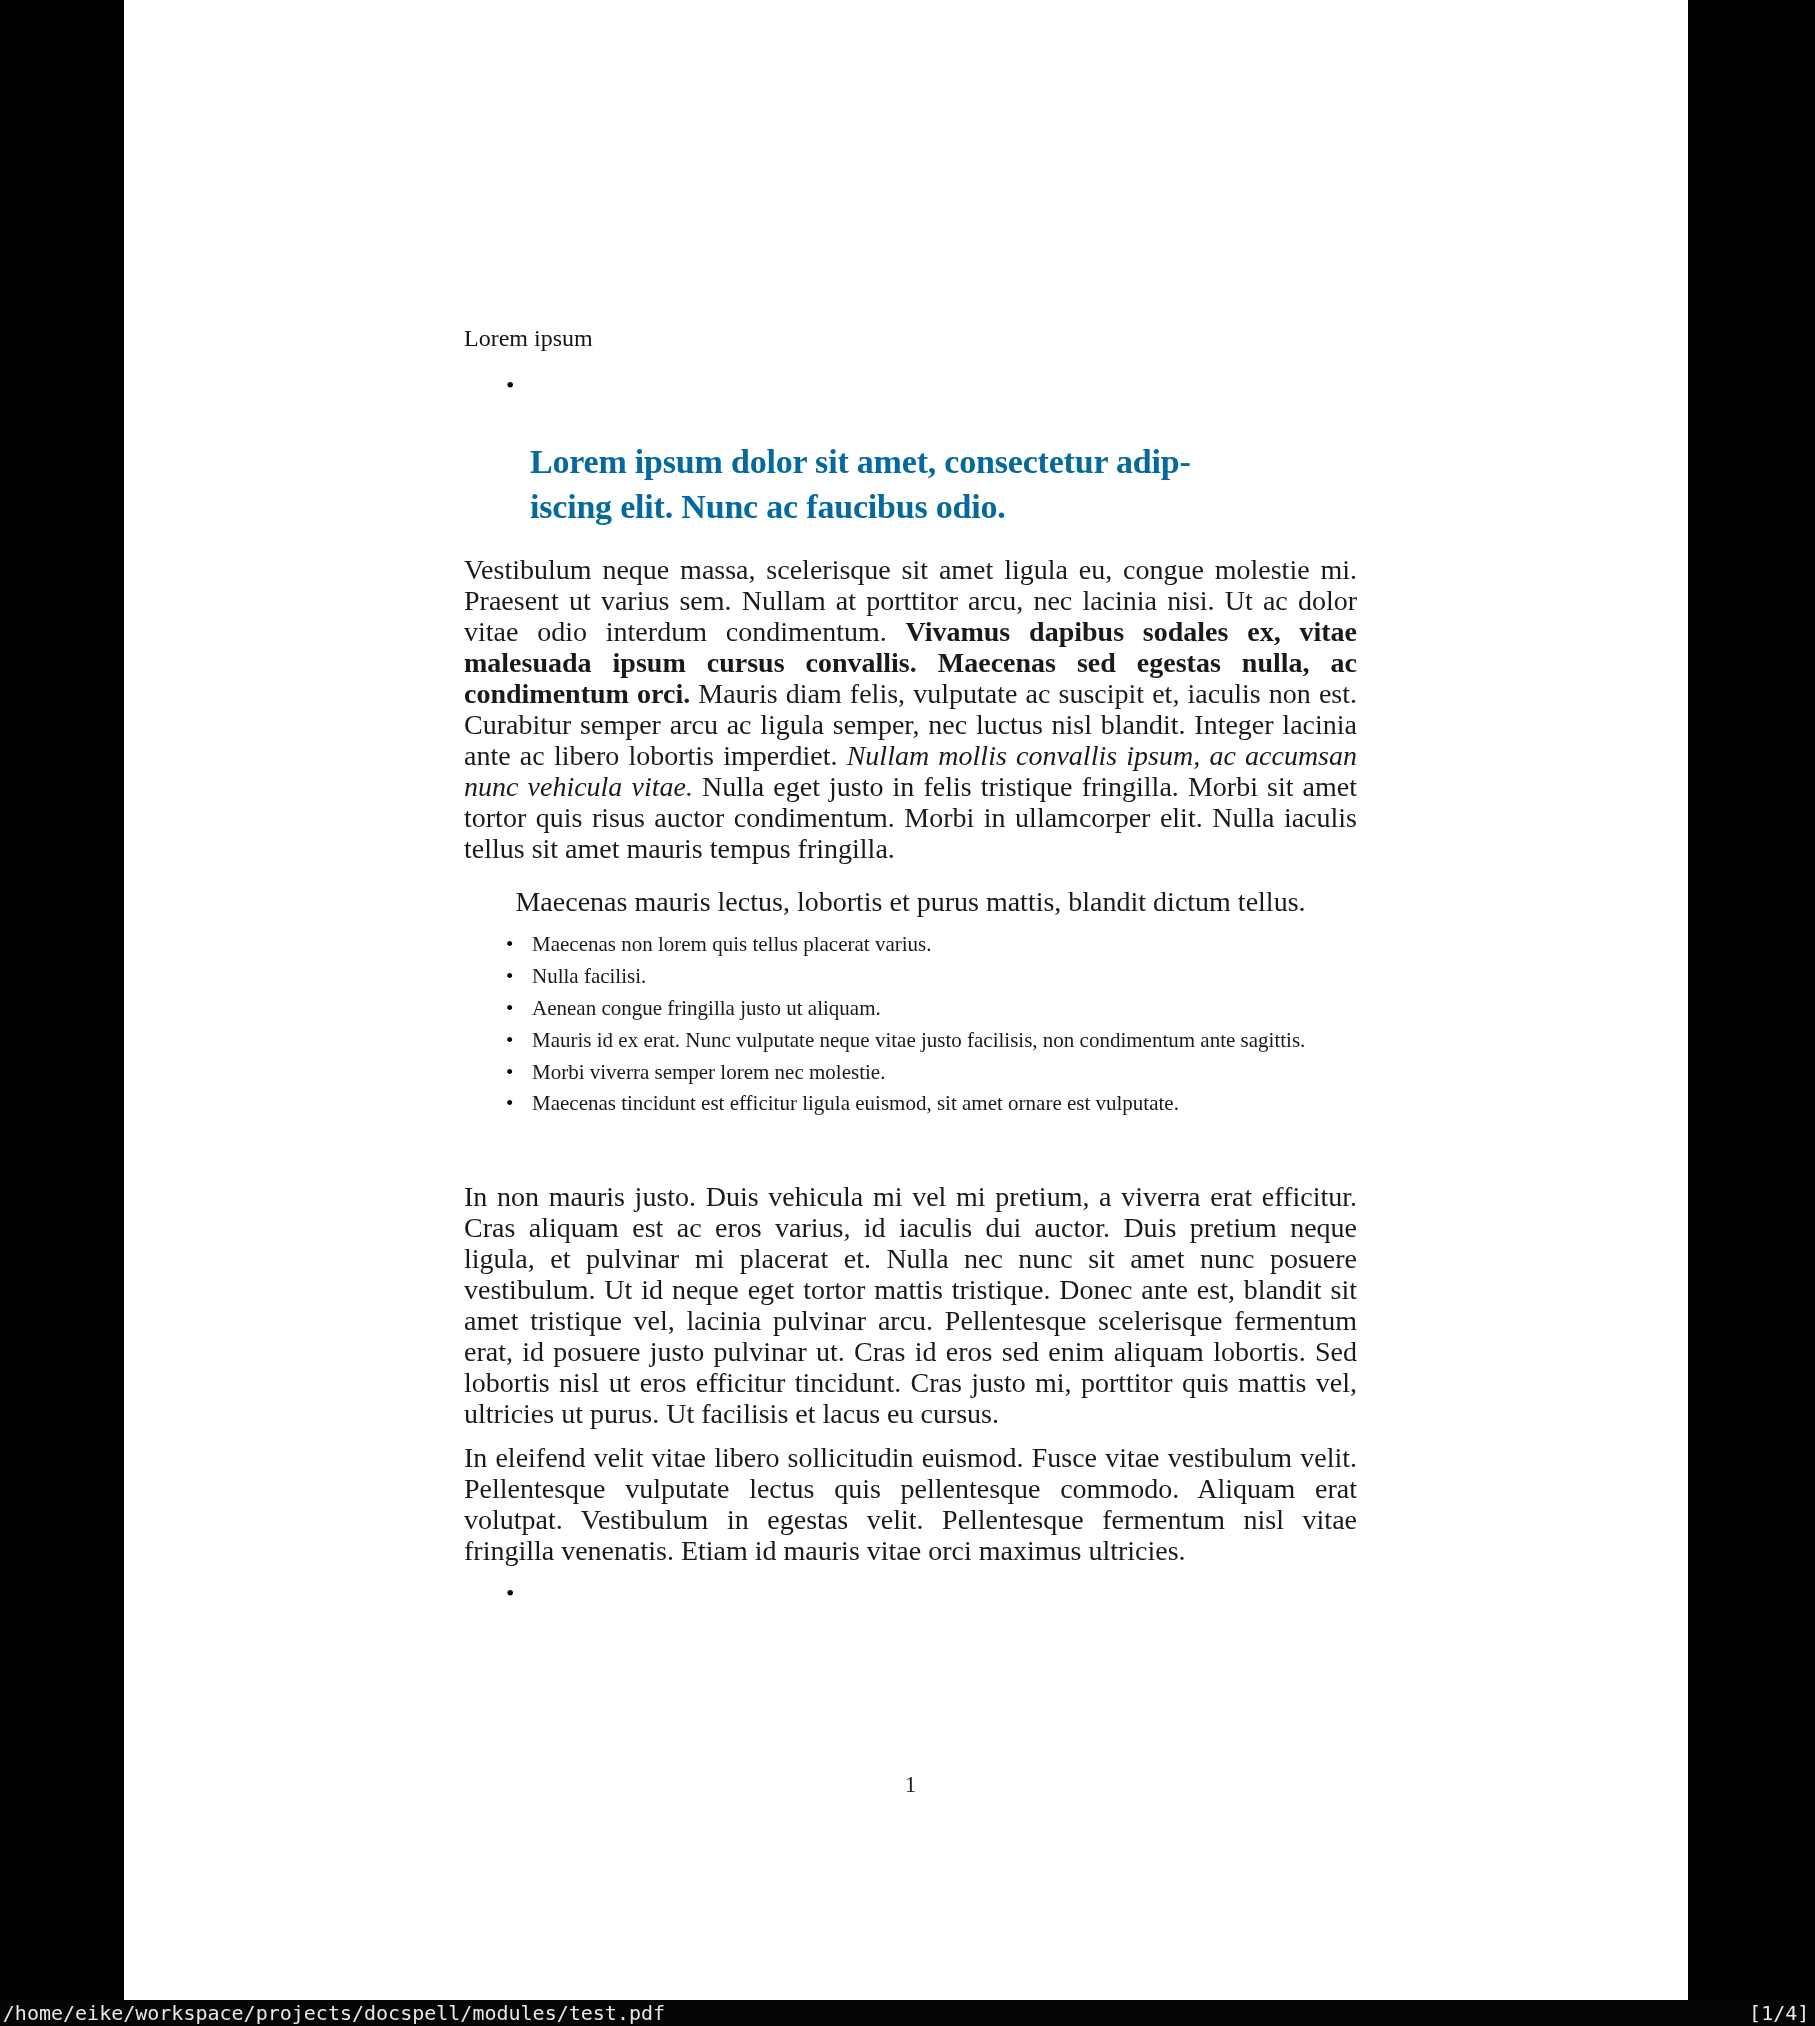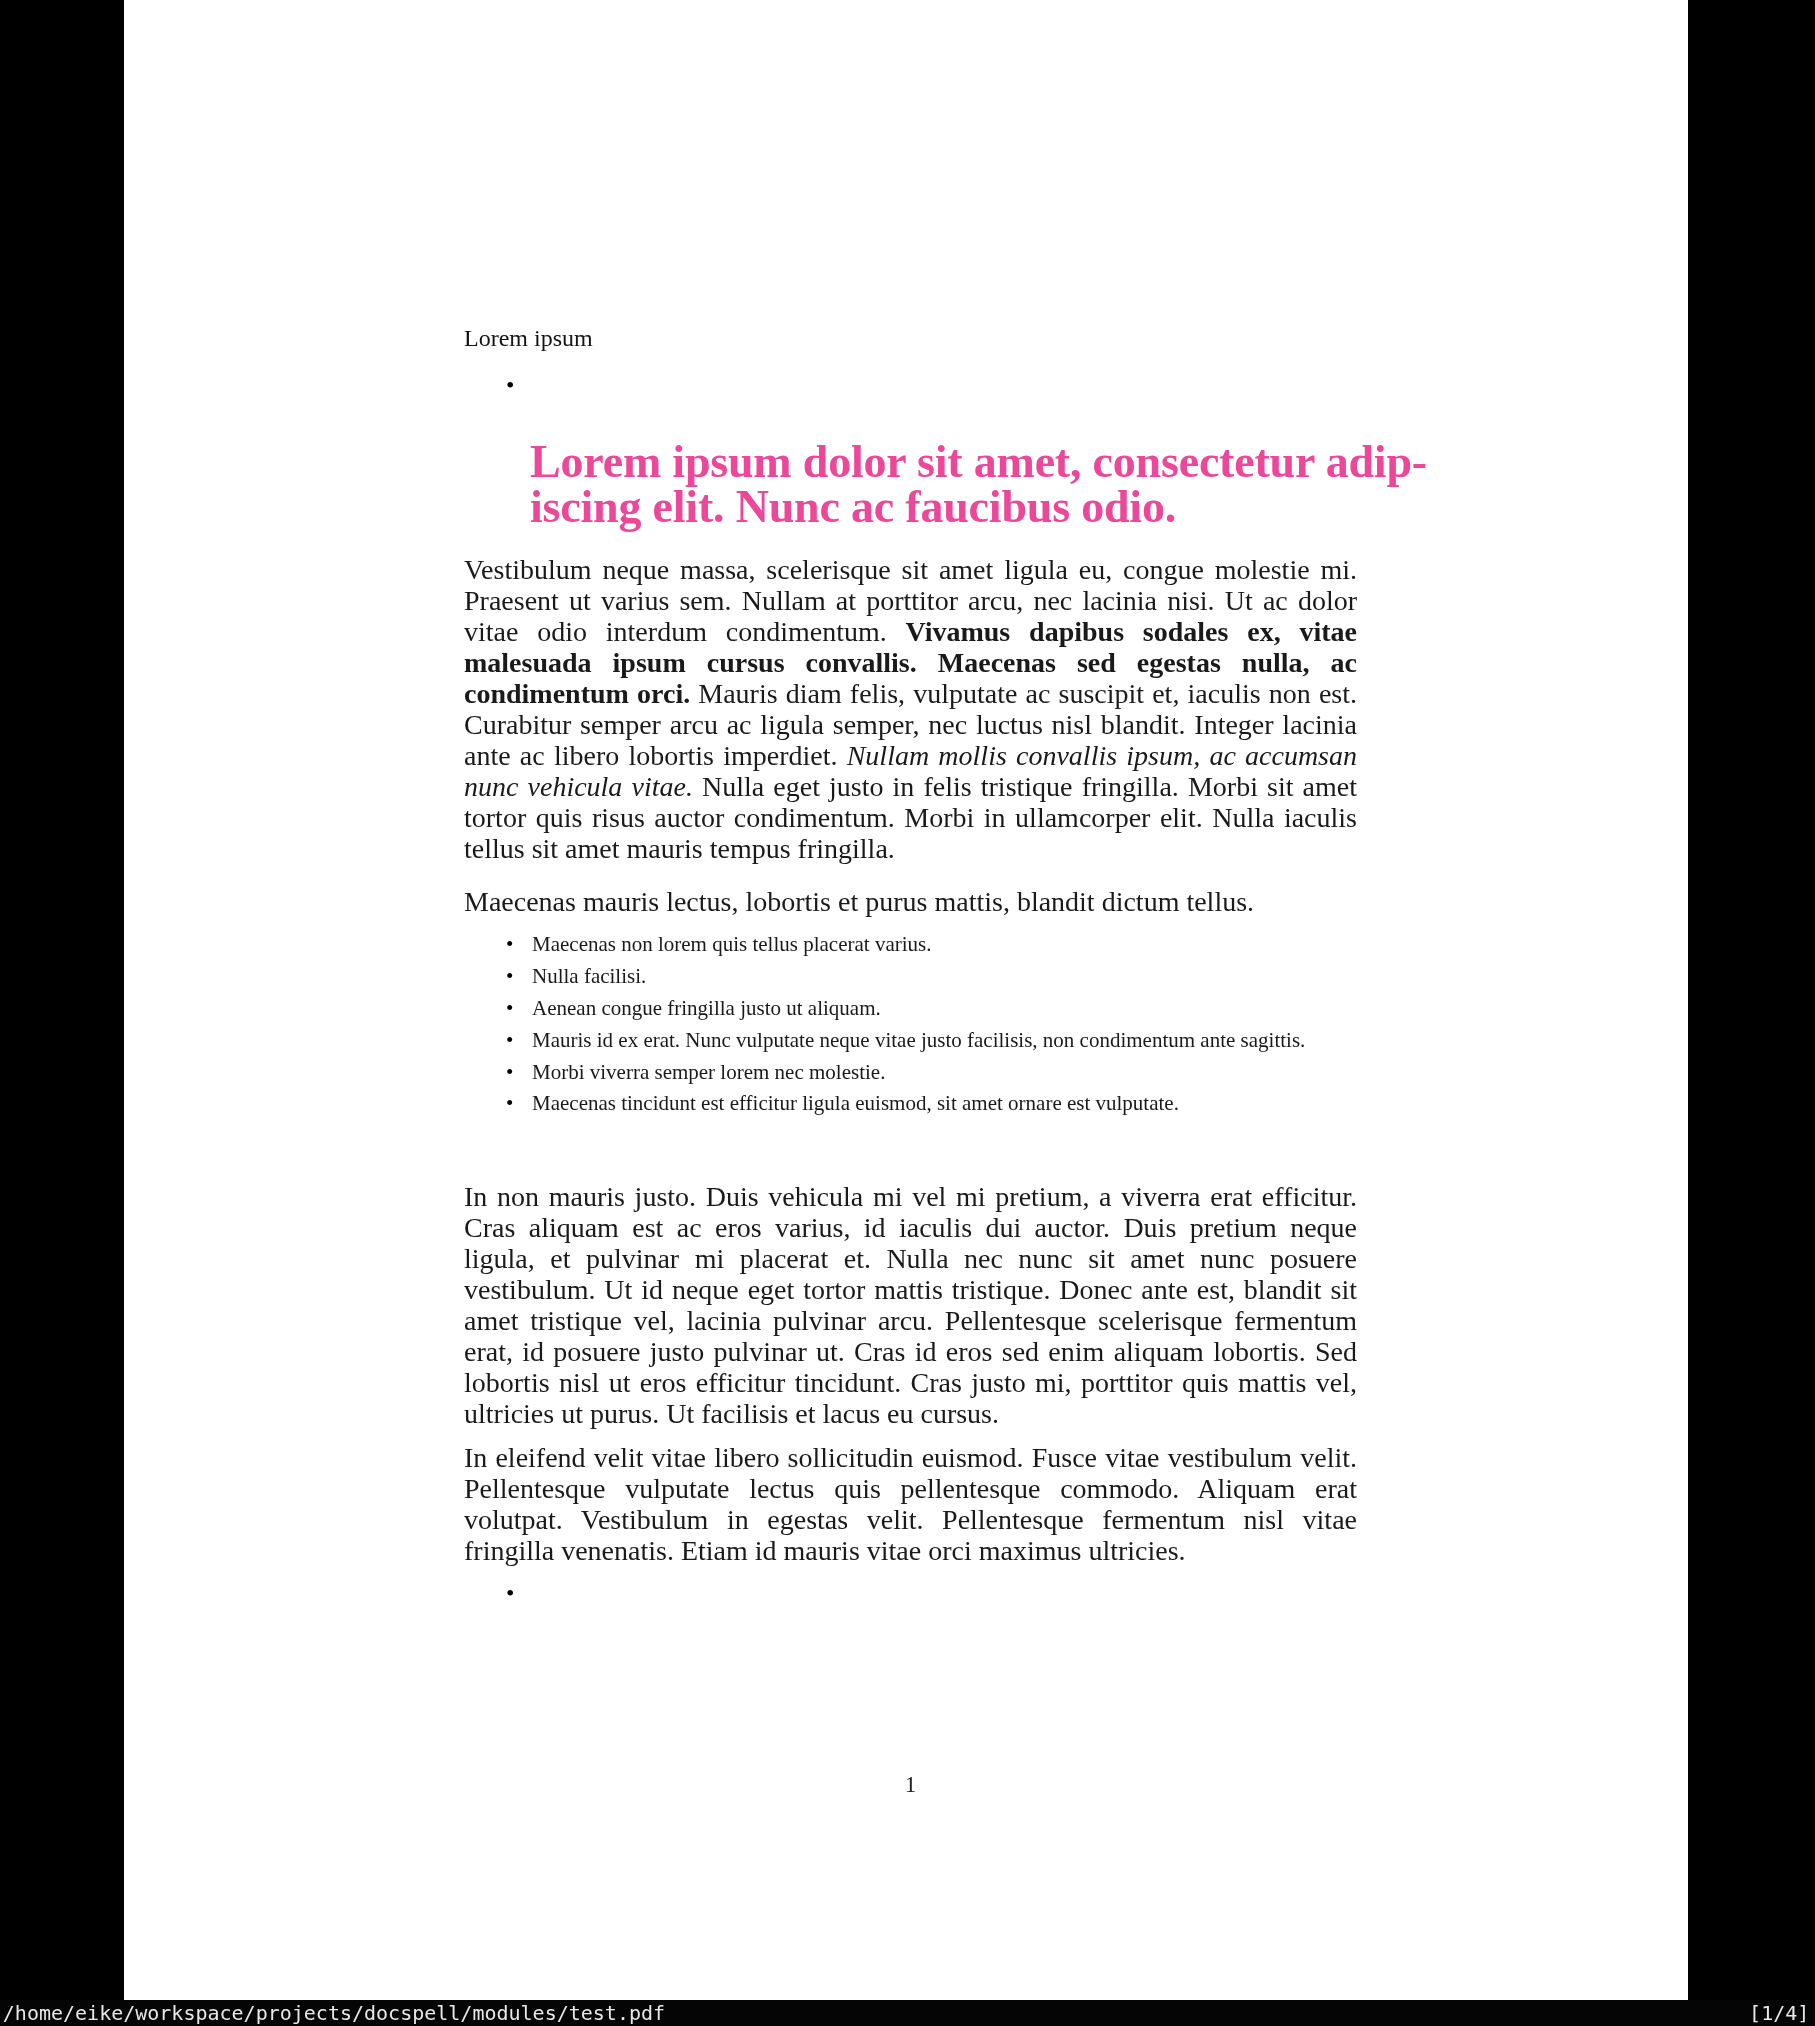--- a/index.html
+++ b/index.html
@@ -50,35 +50,35 @@
     color: #000;
   }
   .solo-bullet.first  { left: 42px; top: 373px; }
   .solo-bullet.second { left: 42px; top: 1581px; }
 
   .doc-heading {
     top: 439px;
     left: 66px;
     width: 827px;
     font-weight: bold;
-    font-size: 46px;
+    font-size: 34px;
     line-height: 45px;
-    color: #ec4899;
+    color: #0369a1;
     letter-spacing: -0.2px;
   }
   .doc-heading .h-line { white-space: nowrap; }
 
   .para {
     font-size: 28px;
     line-height: 31px;
     text-align: justify;
     color: #1a1a1a;
   }
   .para-1 { top: 554px; }
-  .para-2 { top: 886px; text-align: left; }
+  .para-2 { top: 886px; text-align: center; }
   .para-3 { top: 1181px; }
   .para-4 { top: 1442px; }
 
   .bullet-list {
     top: 929px;
     list-style: none;
   }
   .bullet-list li {
     position: relative;
     padding-left: 68px;

